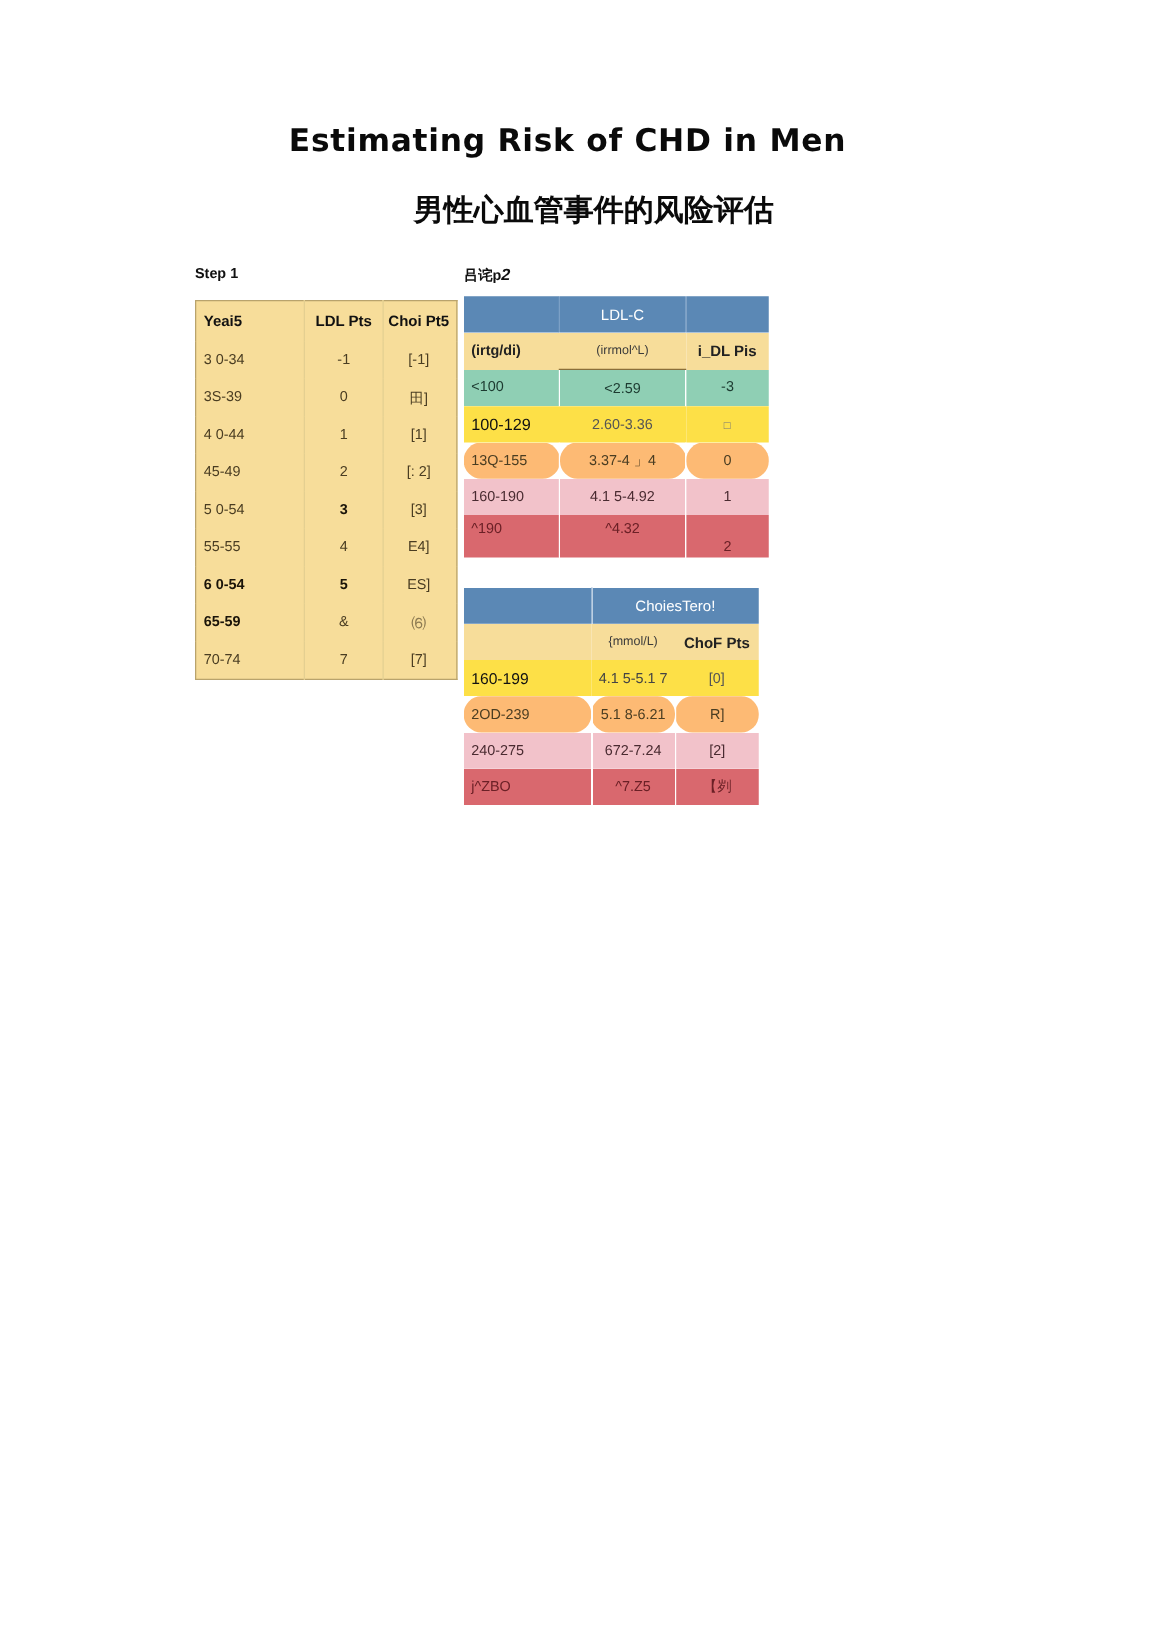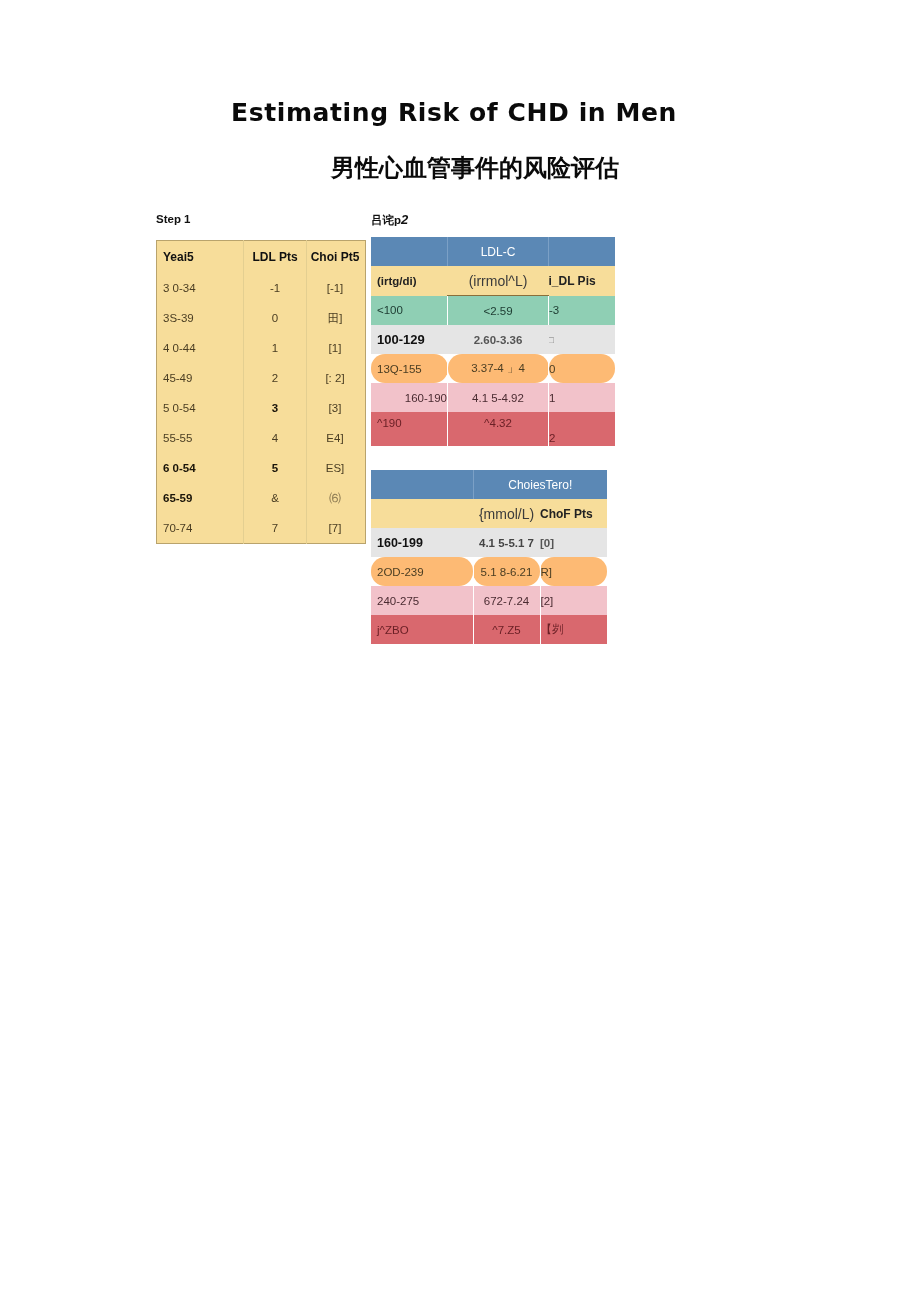--- a/index.html
+++ b/index.html
@@ -106,42 +106,42 @@
   #age-table .lead-b { font-weight: bold; color: #1a1409; }
 
   
   #ldl-table    { left: 371px; top: 237px; width: 236px; }
   #chol-table   { left: 371px; top: 470px; width: 236px; }
 
   #ldl-table td, #chol-table td { height: 29px; }
 
   .rt .c1 { width: 70px;  text-align: left;   padding-left: 6px; }
   .rt .c2 { width: 100px; text-align: center; }
-  .rt .c3 { width: 66px;  text-align: left; }
+  .rt .c3 { width: 66px;  text-align: center; }
 
   .rt .bandhead {
     background: #5b88b5;
     color: #ffffff;
     font-weight: normal;
     font-size: 12px;
     text-align: center;
     height: 28px;
   }
   .rt .bandhead.seg { border-right: 1px solid #7ba0c6; }
   .rt .subhead {
     background: #f7dd9a;
     color: #222222;
     height: 31px;
   }
   .rt .subhead.bold-left  { font-weight: bold; font-size: 11.5px; }
-  .rt .subhead.small-mid  { font-size: 14px; color: #3b3b3b; }
+  .rt .subhead.small-mid  { font-size: 10px; color: #3b3b3b; }
   .rt .subhead.bold-right { font-weight: bold; font-size: 12px; }
 
   .row-green  td { background: #8fcfb4; color: #1c3a30; }
-  .row-white  td { background: #e5e5e5; color: #111111; font-weight: bold; }
+  .row-white  td { background: #fde047; color: #111111; }
   .row-yellow td { background: #fdba74; color: #4a3d22; border-radius: 14px; }
   .row-pink   td { background: #f2c2ca; color: #4a2b31; }
   .row-red    td { background: #d9686e; color: #6b2026; }
   .row-blank  td { background: #ffffff; height: 30px; }
 
   .rt .divr { border-right: 1px solid rgba(255,255,255,0.75); }
 
   .sub-underline { border-bottom: 1px solid #8a6f3a; }
 
   .low-num { position: relative; top: 9px; }
@@ -236,21 +236,21 @@
       <td class="c1 bigger" style="font-size:13px;">100-129</td>
       <td class="c2" style="color:#555;">2.60-3.36</td>
       <td class="c3" style="font-size:9px;color:#777;">□</td>
     </tr>
     <tr class="row-yellow">
       <td class="c1 divr">13Q-155</td>
       <td class="c2 divr">3.37-4 」4</td>
       <td class="c3">0</td>
     </tr>
     <tr class="row-pink">
-      <td class="c1 divr" style="text-align:right;">160-190</td>
+      <td class="c1 divr" style="text-align:left;">160-190</td>
       <td class="c2 divr">4.1 5-4.92</td>
       <td class="c3">1</td>
     </tr>
     <tr class="row-red">
       <td class="c1 divr" style="vertical-align:top;padding-top:5px;">^190</td>
       <td class="c2 divr" style="vertical-align:top;padding-top:5px;">^4.32</td>
       <td class="c3"><span class="low-num">2</span></td>
     </tr>
     <tr class="row-blank">
       <td colspan="3"></td>

